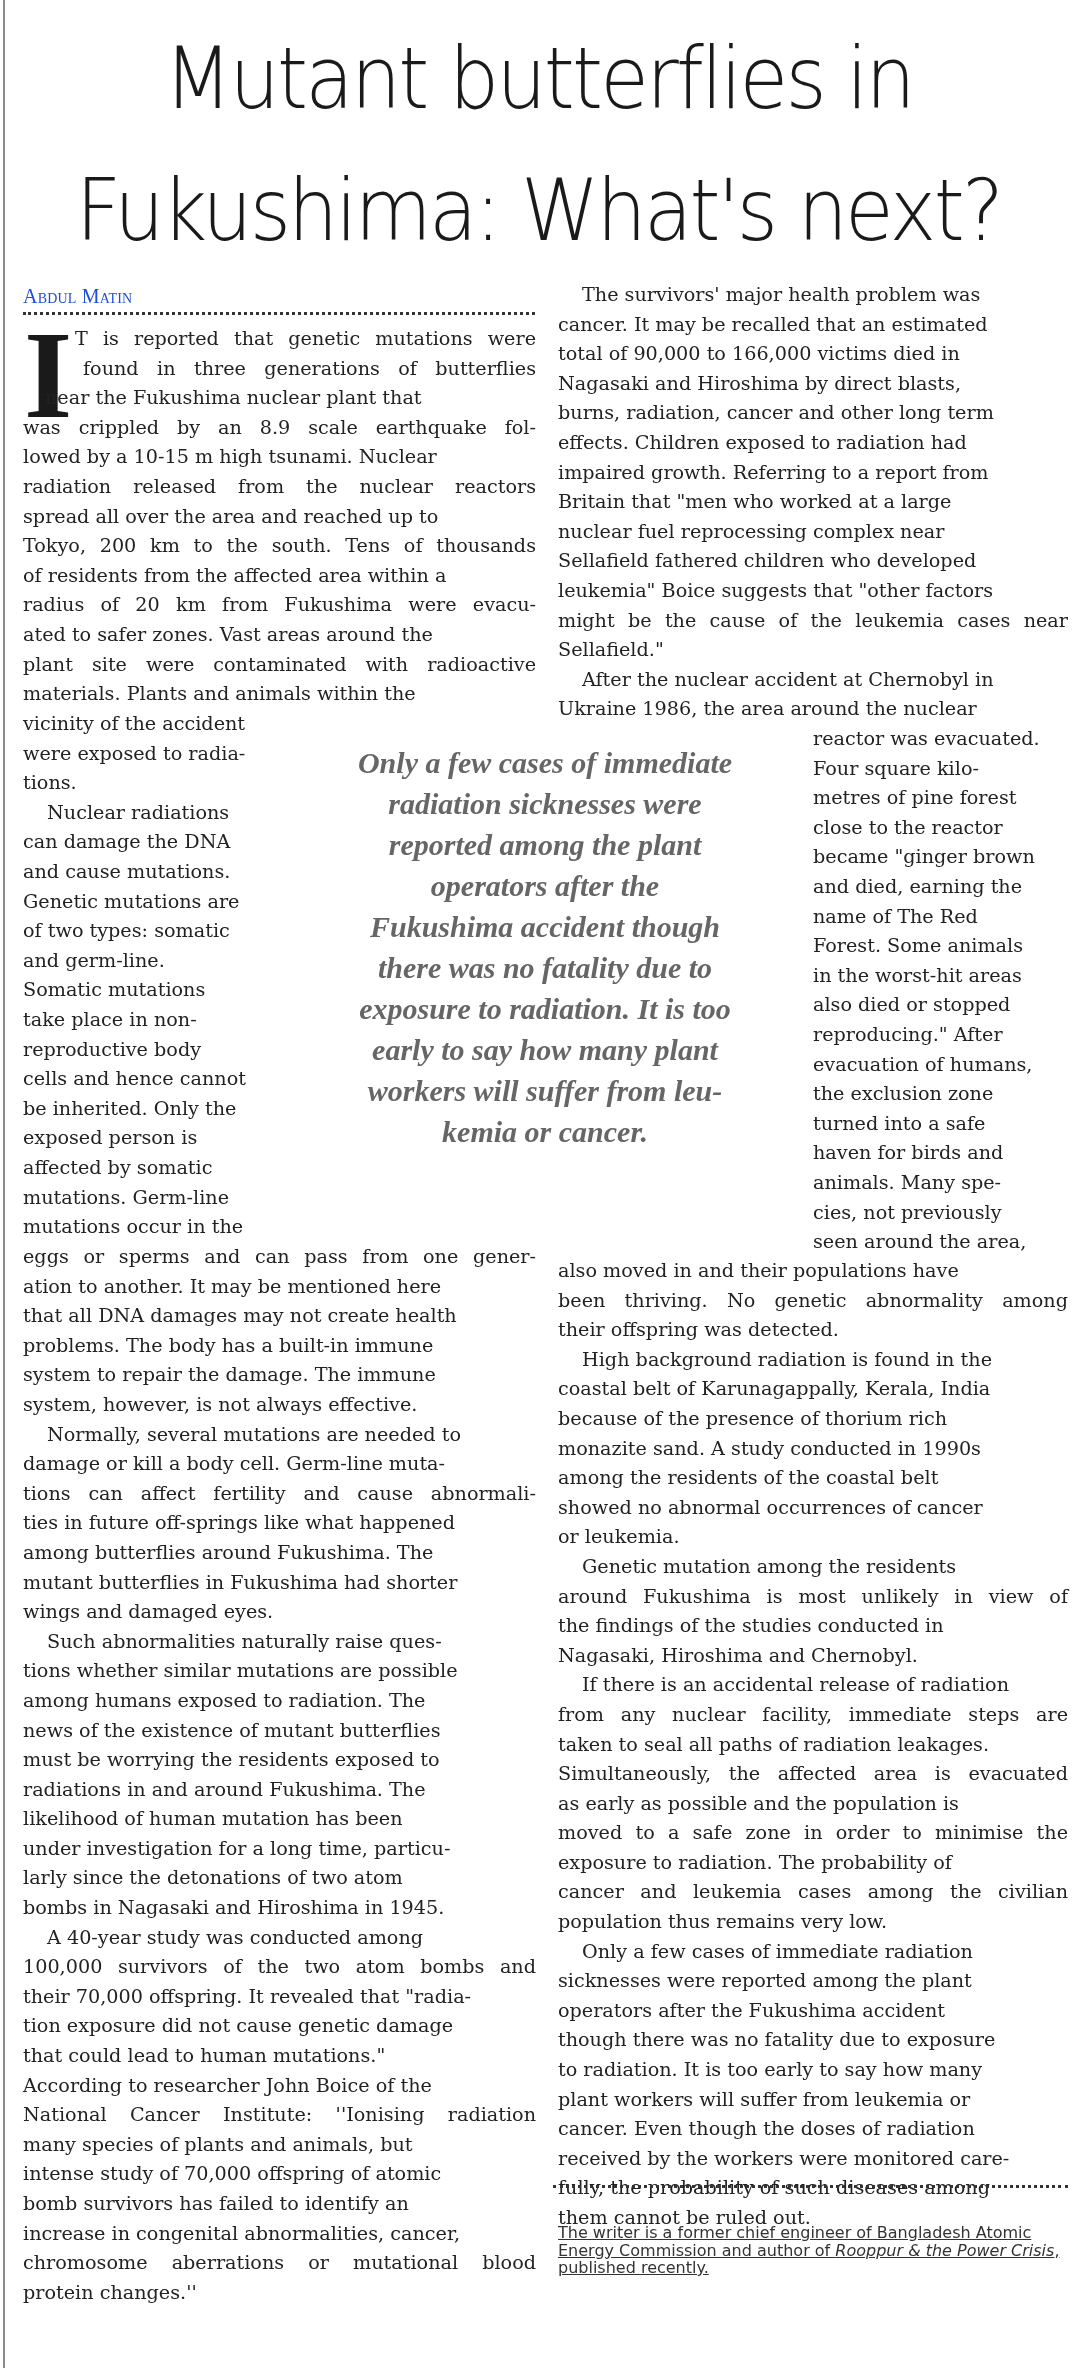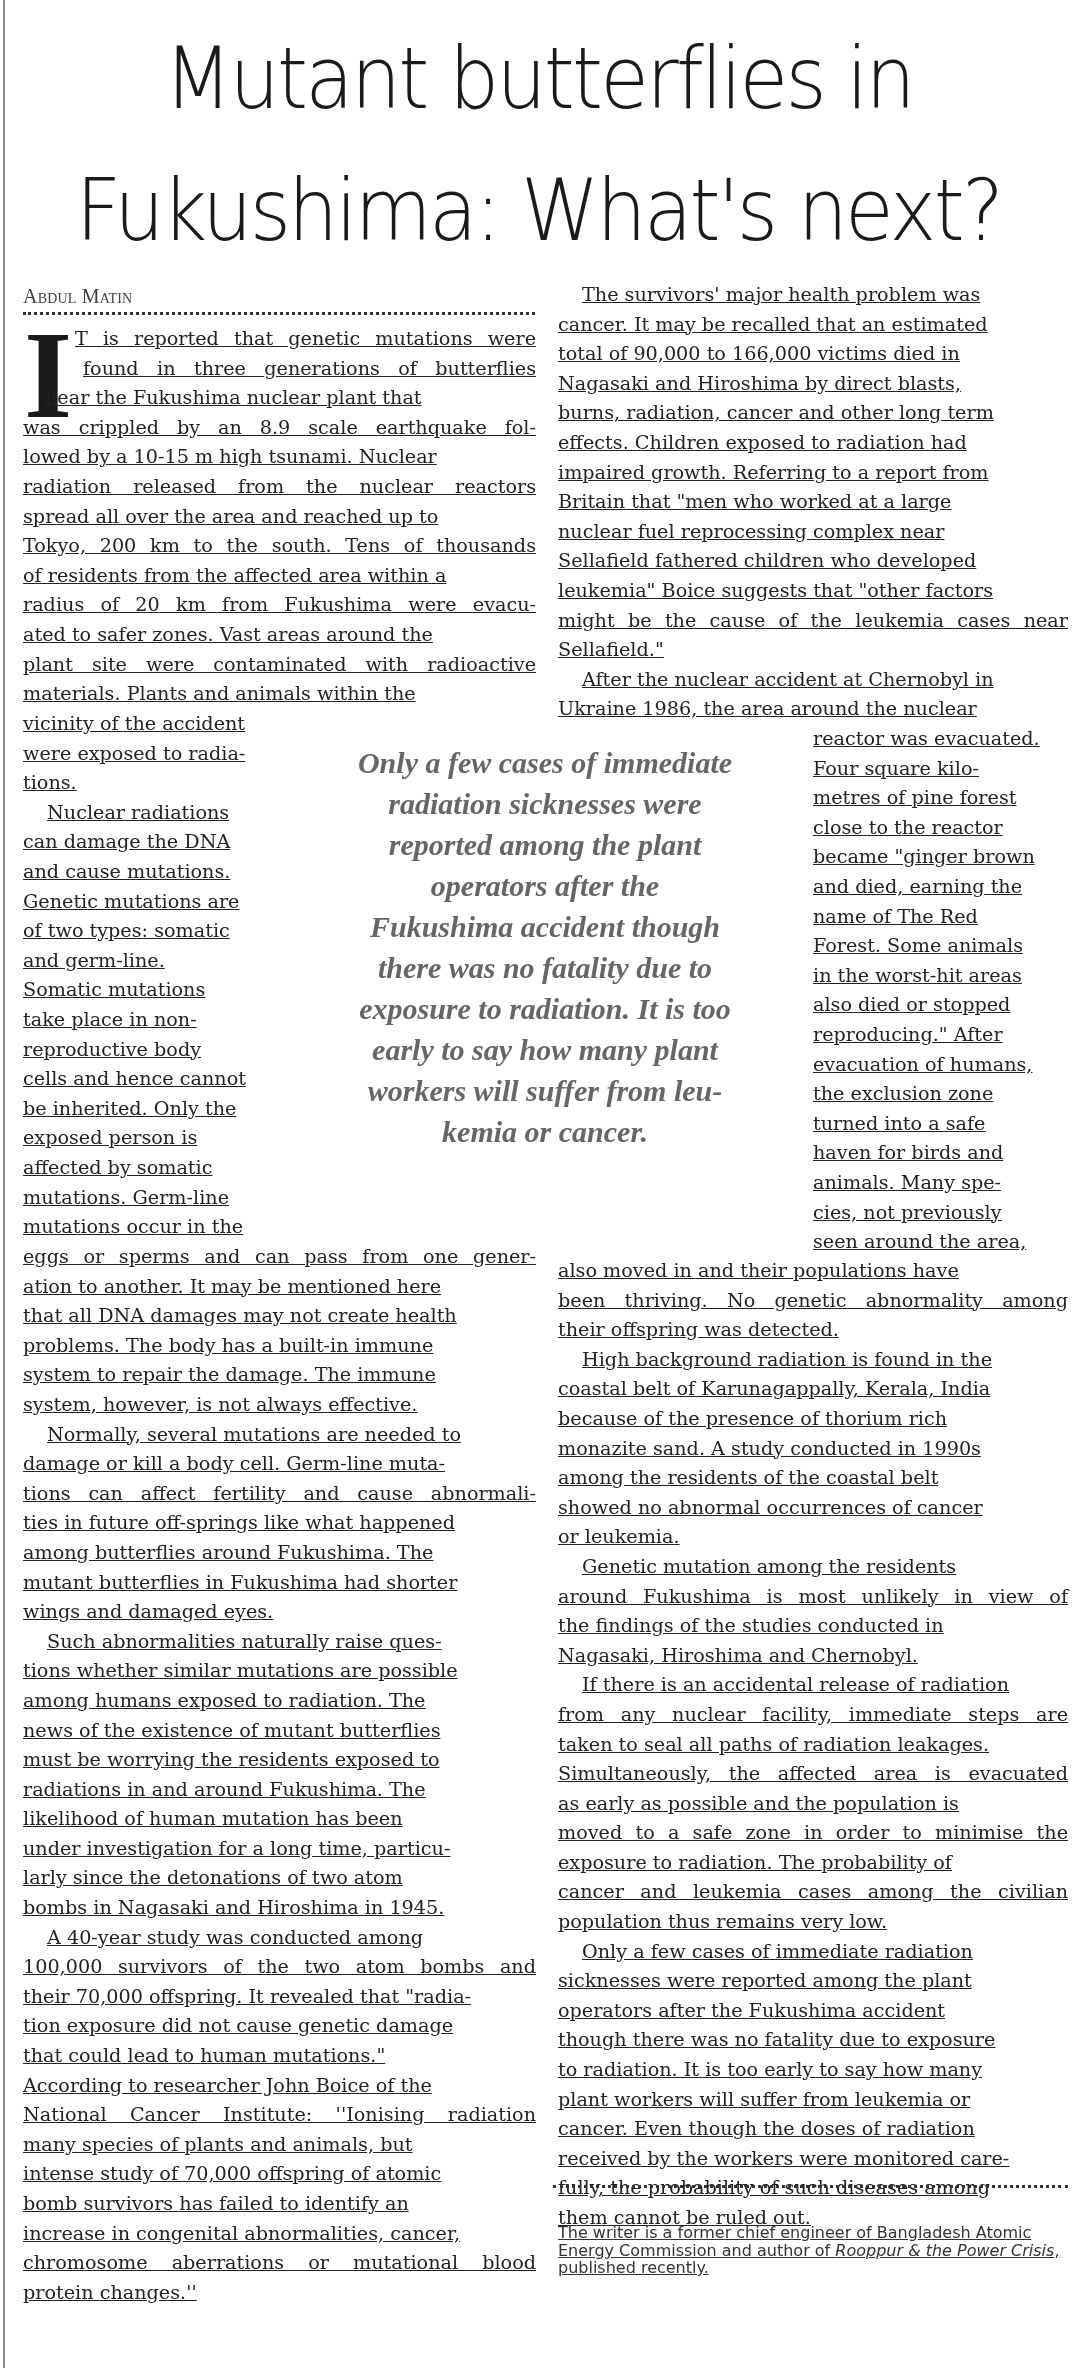--- a/index.html
+++ b/index.html
@@ -4,25 +4,25 @@
 <style>
   html, body { margin: 0; padding: 0; background: #ffffff; }
   body { width: 1077px; height: 2368px; position: relative; overflow: hidden; color: #1e1e1e; }
   .page { position: absolute; left: 0; top: 0; width: 1077px; height: 1860px; }
   .left-rule { position: absolute; left: 3px; top: 0; width: 2px; height: 2368px; background: #8a8a8a; }
   .headline { position: absolute; left: 0; top: 12px; width: 1077px; text-align: center;
     font-family: "DejaVu Sans", sans-serif; font-weight: 200; font-size: 86px; line-height: 132px;
     letter-spacing: -3px; color: #1a1a1a; transform: scaleX(0.92); transform-origin: center top; }
   .headline .l { display: block; white-space: nowrap; }
   .body-text { font-family: "DejaVu Serif", serif; font-size: 19.2px; line-height: 29.6px; color: #222; }
-  .col { position: absolute; text-decoration: underline; }
+  .col { position: absolute; }
   .line { display: block; white-space: nowrap; height: 29.6px; }
   .just { text-align: justify; text-align-last: justify; }
   .byline { position: absolute; left: 23px; top: 285px; font-family: "Liberation Serif", serif;
-    font-size: 20px; font-variant: small-caps; letter-spacing: 0.2px; color: #404040; }
+    font-size: 20px; font-variant: small-caps; letter-spacing: 0.2px; color: #1d4ed8; }
   .dots { position: absolute; height: 0; border-top: 3px dotted #333; }
   .dropcap { position: absolute; left: 24px; top: 328px; font-family: "Liberation Serif", serif;
     font-size: 124px; line-height: 96px; font-weight: bold; color: #1a1a1a; }
   .pullquote { position: absolute; left: 290px; top: 742px; width: 510px; text-align: center;
     font-family: "DejaVu Serif", serif; font-style: italic; font-weight: bold; font-size: 30px;
     line-height: 41px; color: #666666; }
   .pullquote .line { height: 41px; font-family: Liberation Serif, serif; }
   .footnote { position: absolute; left: 558px; top: 2224px; width: 510px; font-family: "DejaVu Sans", sans-serif;
     font-size: 16px; line-height: 17.5px; color: #333; text-decoration: underline; }
   .footnote .line { height: 17.5px; }

